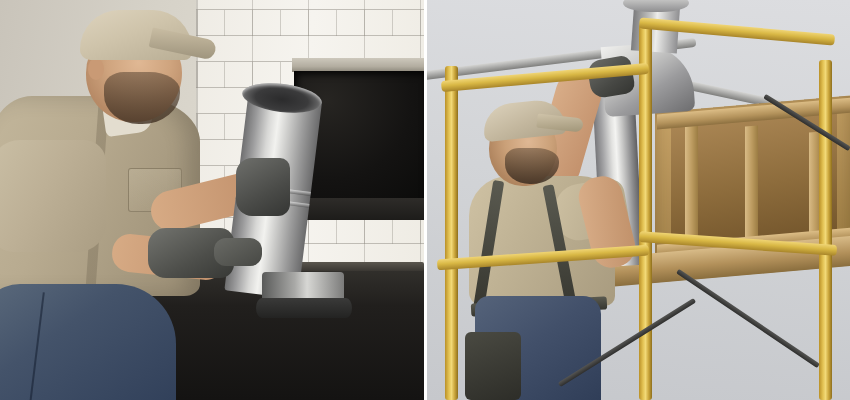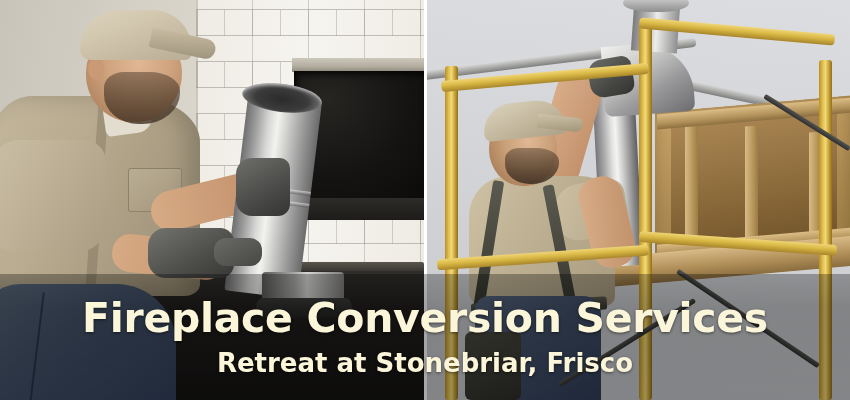--- a/index.html
+++ b/index.html
@@ -566,20 +566,14 @@
         <div class="r-brace" style="left:236px; top:316px; width:170px; transform:rotate(34deg);"></div>
         <div class="r-brace" style="left:120px; top:340px; width:160px; transform:rotate(-32deg);"></div>
         <div class="r-brace" style="left:330px; top:120px; width:100px; transform:rotate(32deg);"></div>
 
       </div>
     </div>
   </div>
 
   <div id="divider"></div>
 
-  <div id="caption-band">
-    <div id="caption-inner">
-      <h1 id="banner-title">Fireplace Conversion Services</h1>
-      <h2 id="banner-subtitle">Retreat at Stonebriar, Frisco</h2>
-    </div>
-  </div>
 
 </div>
 
 </body></html>

